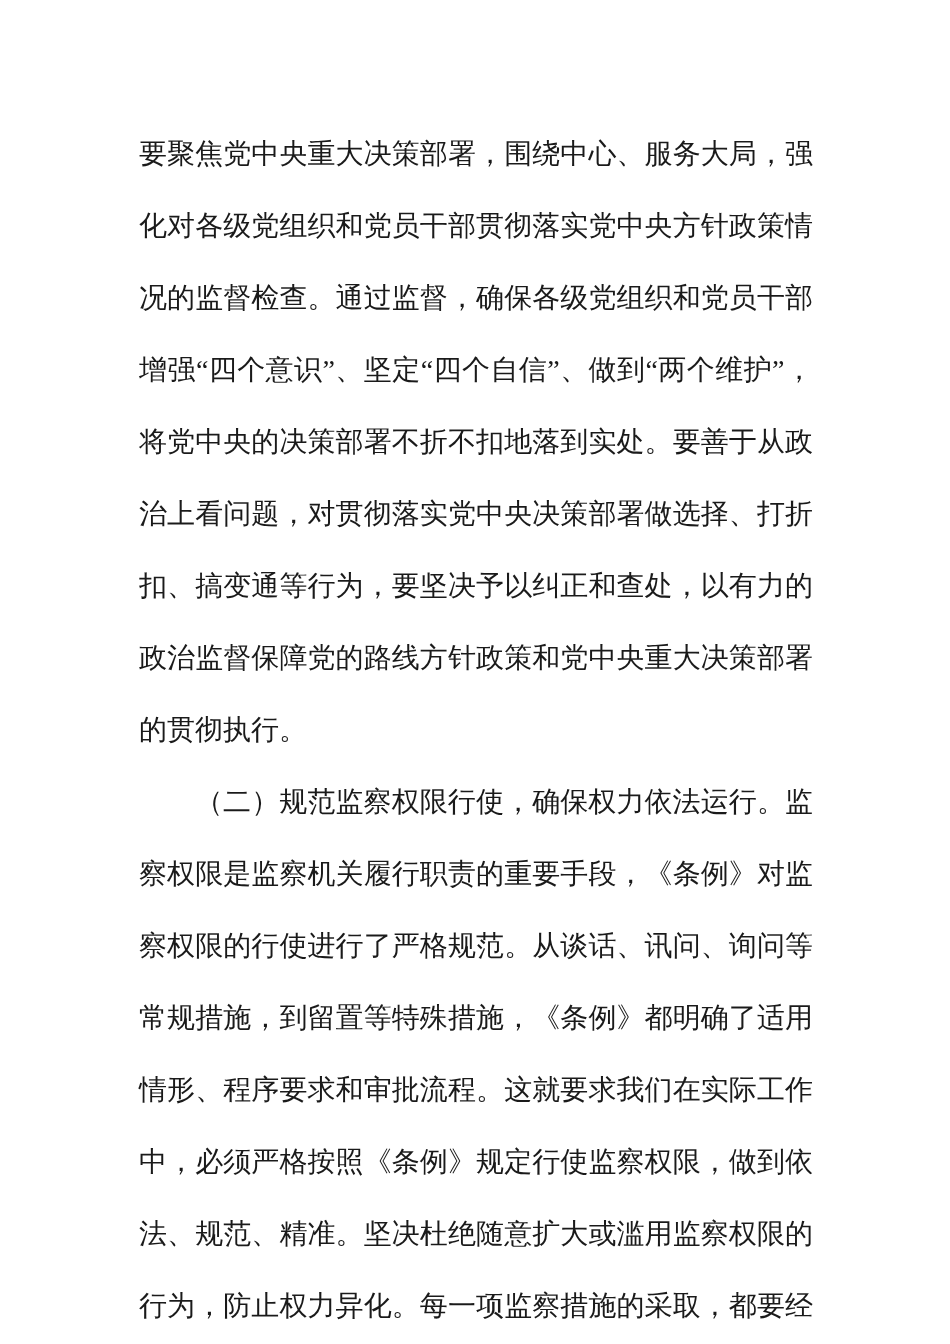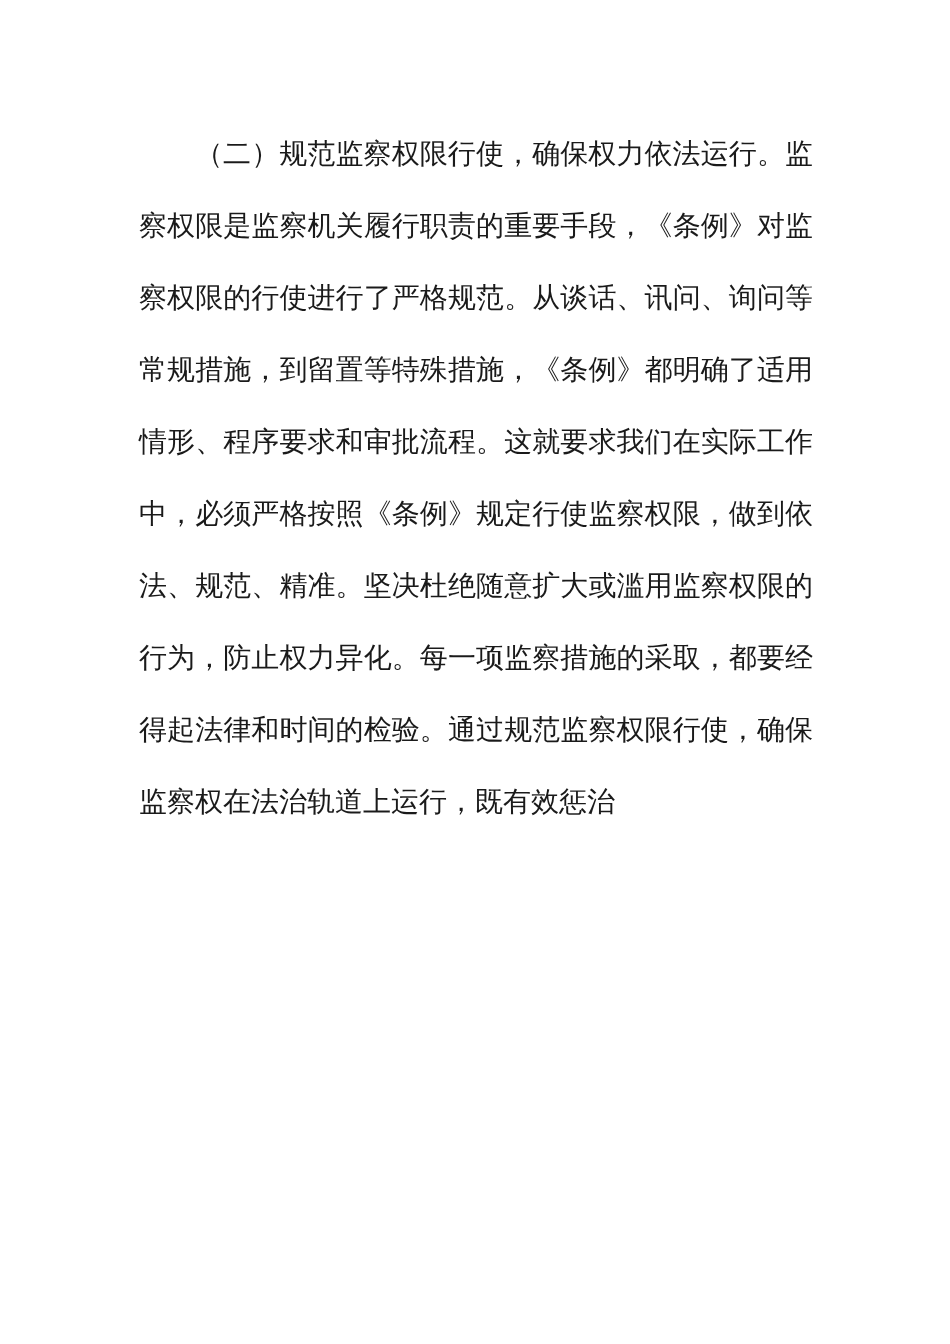--- a/index.html
+++ b/index.html
@@ -45,15 +45,16 @@
   .para {
     -webkit-font-smoothing: none;
     font-synthesis: none;
   }
 </style>
 </head>
 <body>
 
 <div class="page">
   <div class="text-body">
+    <p class="para">要聚焦党中央重大决策部署，围绕中心、服务大局，强化对各级党组织和党员干部贯彻落实党中央方针政策情况的监督检查。通过监督，确保各级党组织和党员干部增强“四个意识”、坚定“四个自信”、做到“两个维护”，将党中央的决策部署不折不扣地落到实处。要善于从政治上看问题，对贯彻落实党中央决策部署做选择、打折扣、搞变通等行为，要坚决予以纠正和查处，以有力的政治监督保障党的路线方针政策和党中央重大决策部署的贯彻执行。</p>
     <p class="para indent">（二）规范监察权限行使，确保权力依法运行。监察权限是监察机关履行职责的重要手段，《条例》对监察权限的行使进行了严格规范。从谈话、讯问、询问等常规措施，到留置等特殊措施，《条例》都明确了适用情形、程序要求和审批流程。这就要求我们在实际工作中，必须严格按照《条例》规定行使监察权限，做到依法、规范、精准。坚决杜绝随意扩大或滥用监察权限的行为，防止权力异化。每一项监察措施的采取，都要经得起法律和时间的检验。通过规范监察权限行使，确保监察权在法治轨道上运行，既有效惩治</p>
   </div>
 </div>
 
 </body></html>

